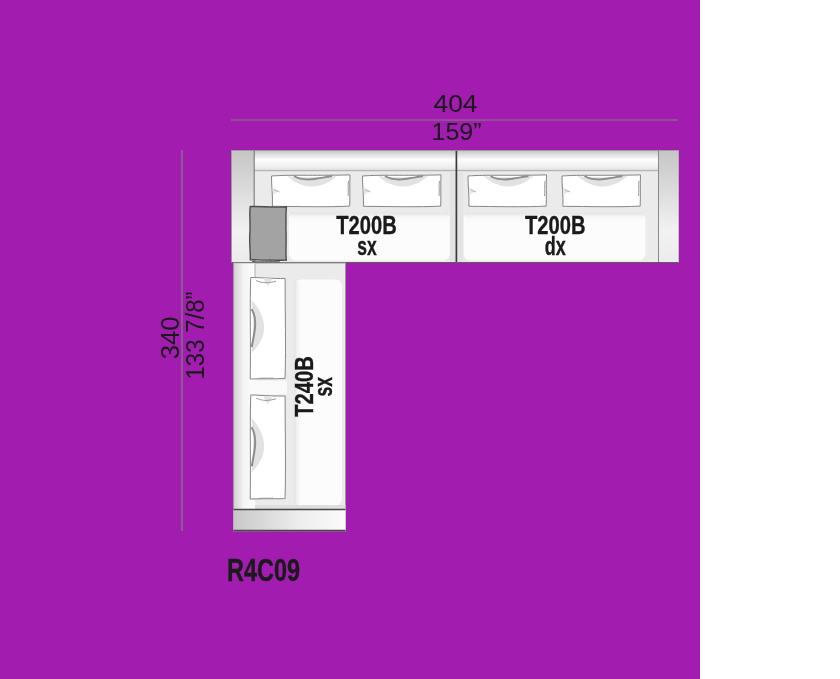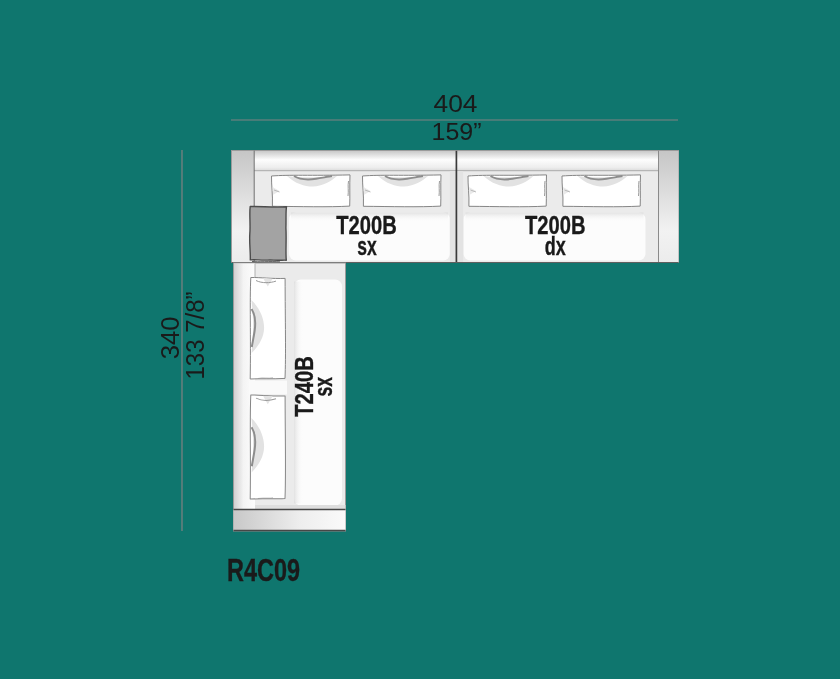--- a/index.html
+++ b/index.html
@@ -1,16 +1,16 @@
 <!DOCTYPE html>
 <html><head>
 <meta charset="utf-8">
 <style>
   html,body{margin:0;padding:0;background:#ffffff;}
-  #page{position:relative;width:840px;height:679px;background:#0f766e;overflow:hidden;}
+  #page{position:relative;width:700px;height:679px;background:#a21caf;overflow:hidden;}
   svg text{font-family:"Liberation Sans", sans-serif;}
 </style>
 </head>
 <body>
 <div id="page">
 <svg width="840" height="679" viewBox="0 0 840 679">
   <defs>
     <linearGradient id="gArmV" x1="0" y1="0" x2="0" y2="1">
       <stop offset="0" stop-color="#c6c6c6"></stop>
       <stop offset="0.72" stop-color="#f2f2f2"></stop>

